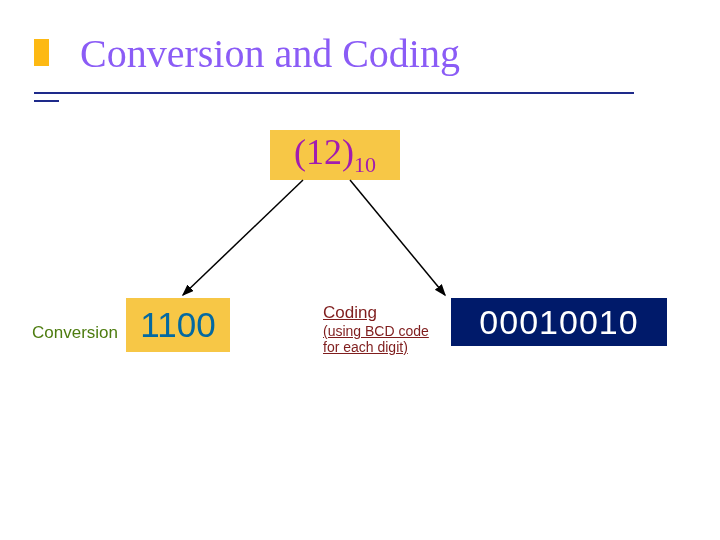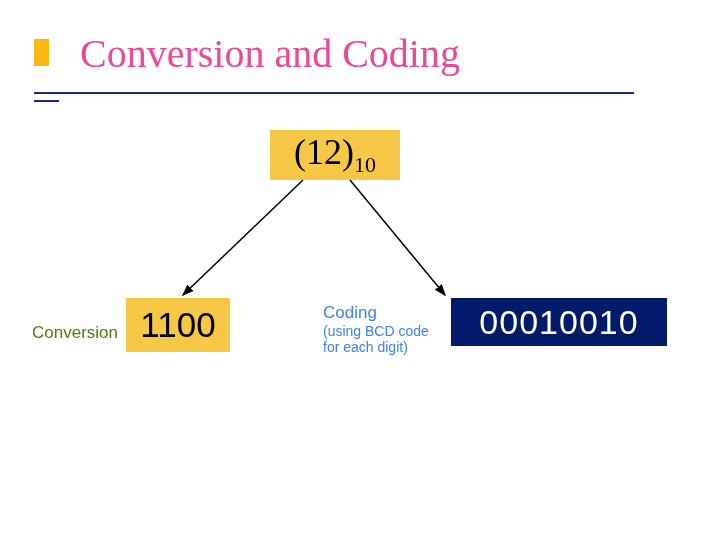--- a/index.html
+++ b/index.html
@@ -30,21 +30,21 @@
     background: #fff;
     z-index: 2;
   }
   .title {
     position: absolute;
     left: 80px;
     top: 30px;
     font-family: "Times New Roman", Times, serif;
     font-size: 40px;
     font-weight: 400;
-    color: #ec4899;
+    color: #8b5cf6;
     z-index: 3;
     white-space: nowrap;
   }
   .hr1 {
     position: absolute;
     left: 34px;
     top: 92px;
     width: 600px;
     height: 2px;
     background: #1e2a8a;
@@ -66,21 +66,21 @@
     width: 130px;
     height: 50px;
     background: #f7c746;
     display: flex;
     align-items: center;
     justify-content: center;
   }
   .source-text {
     font-family: "Times New Roman", Times, serif;
     font-size: 36px;
-    color: #000000;
+    color: #a21caf;
   }
   .source-text sub {
     font-size: 22px;
     vertical-align: sub;
   }
   .conv-label {
     position: absolute;
     left: 32px;
     top: 323px;
     font-family: Verdana, sans-serif;
@@ -94,30 +94,31 @@
     width: 104px;
     height: 54px;
     background: #f7c746;
     display: flex;
     align-items: center;
     justify-content: center;
   }
   .conv-box-text {
     font-family: Verdana, sans-serif;
     font-size: 35px;
-    color: #000000;
+    color: #0369a1;
   }
   .coding-label {
     position: absolute;
     left: 323px;
     top: 303px;
     font-family: Verdana, sans-serif;
     font-size: 17px;
-    color: #3b82f6;
+    color: #7f1d1d;
     line-height: 1.15;
+    text-decoration: underline;
   }
   .coding-sub {
     font-size: 14px;
     display: block;
   }
   .coding-box {
     position: absolute;
     left: 451px;
     top: 298px;
     width: 216px;

